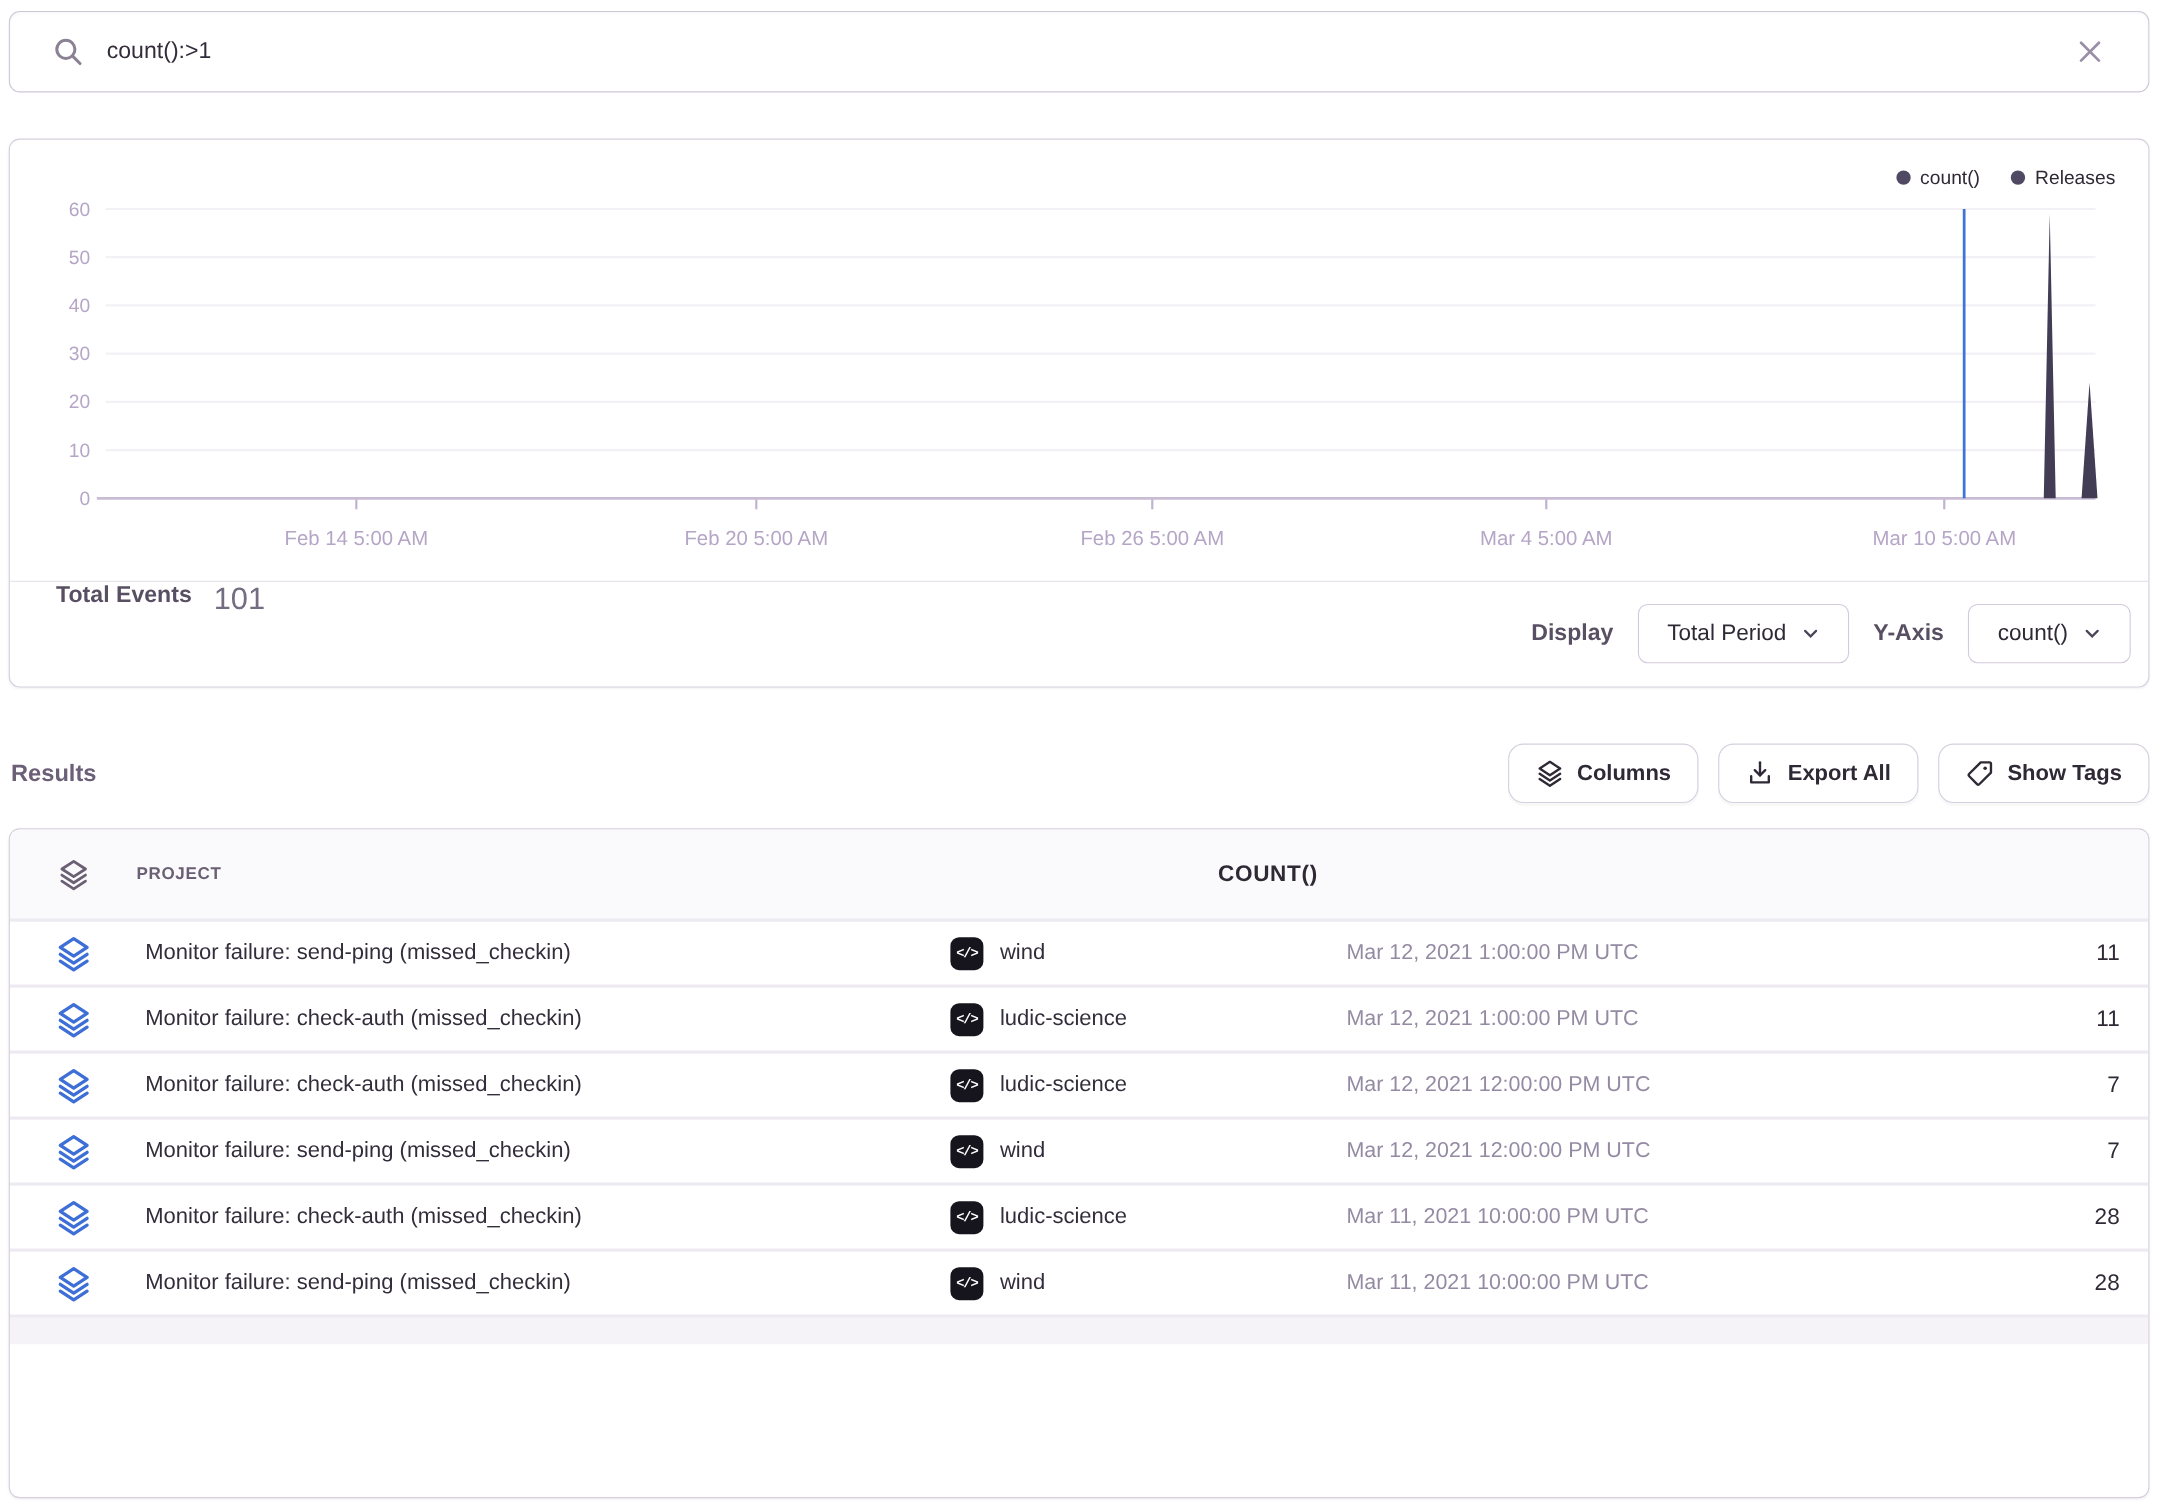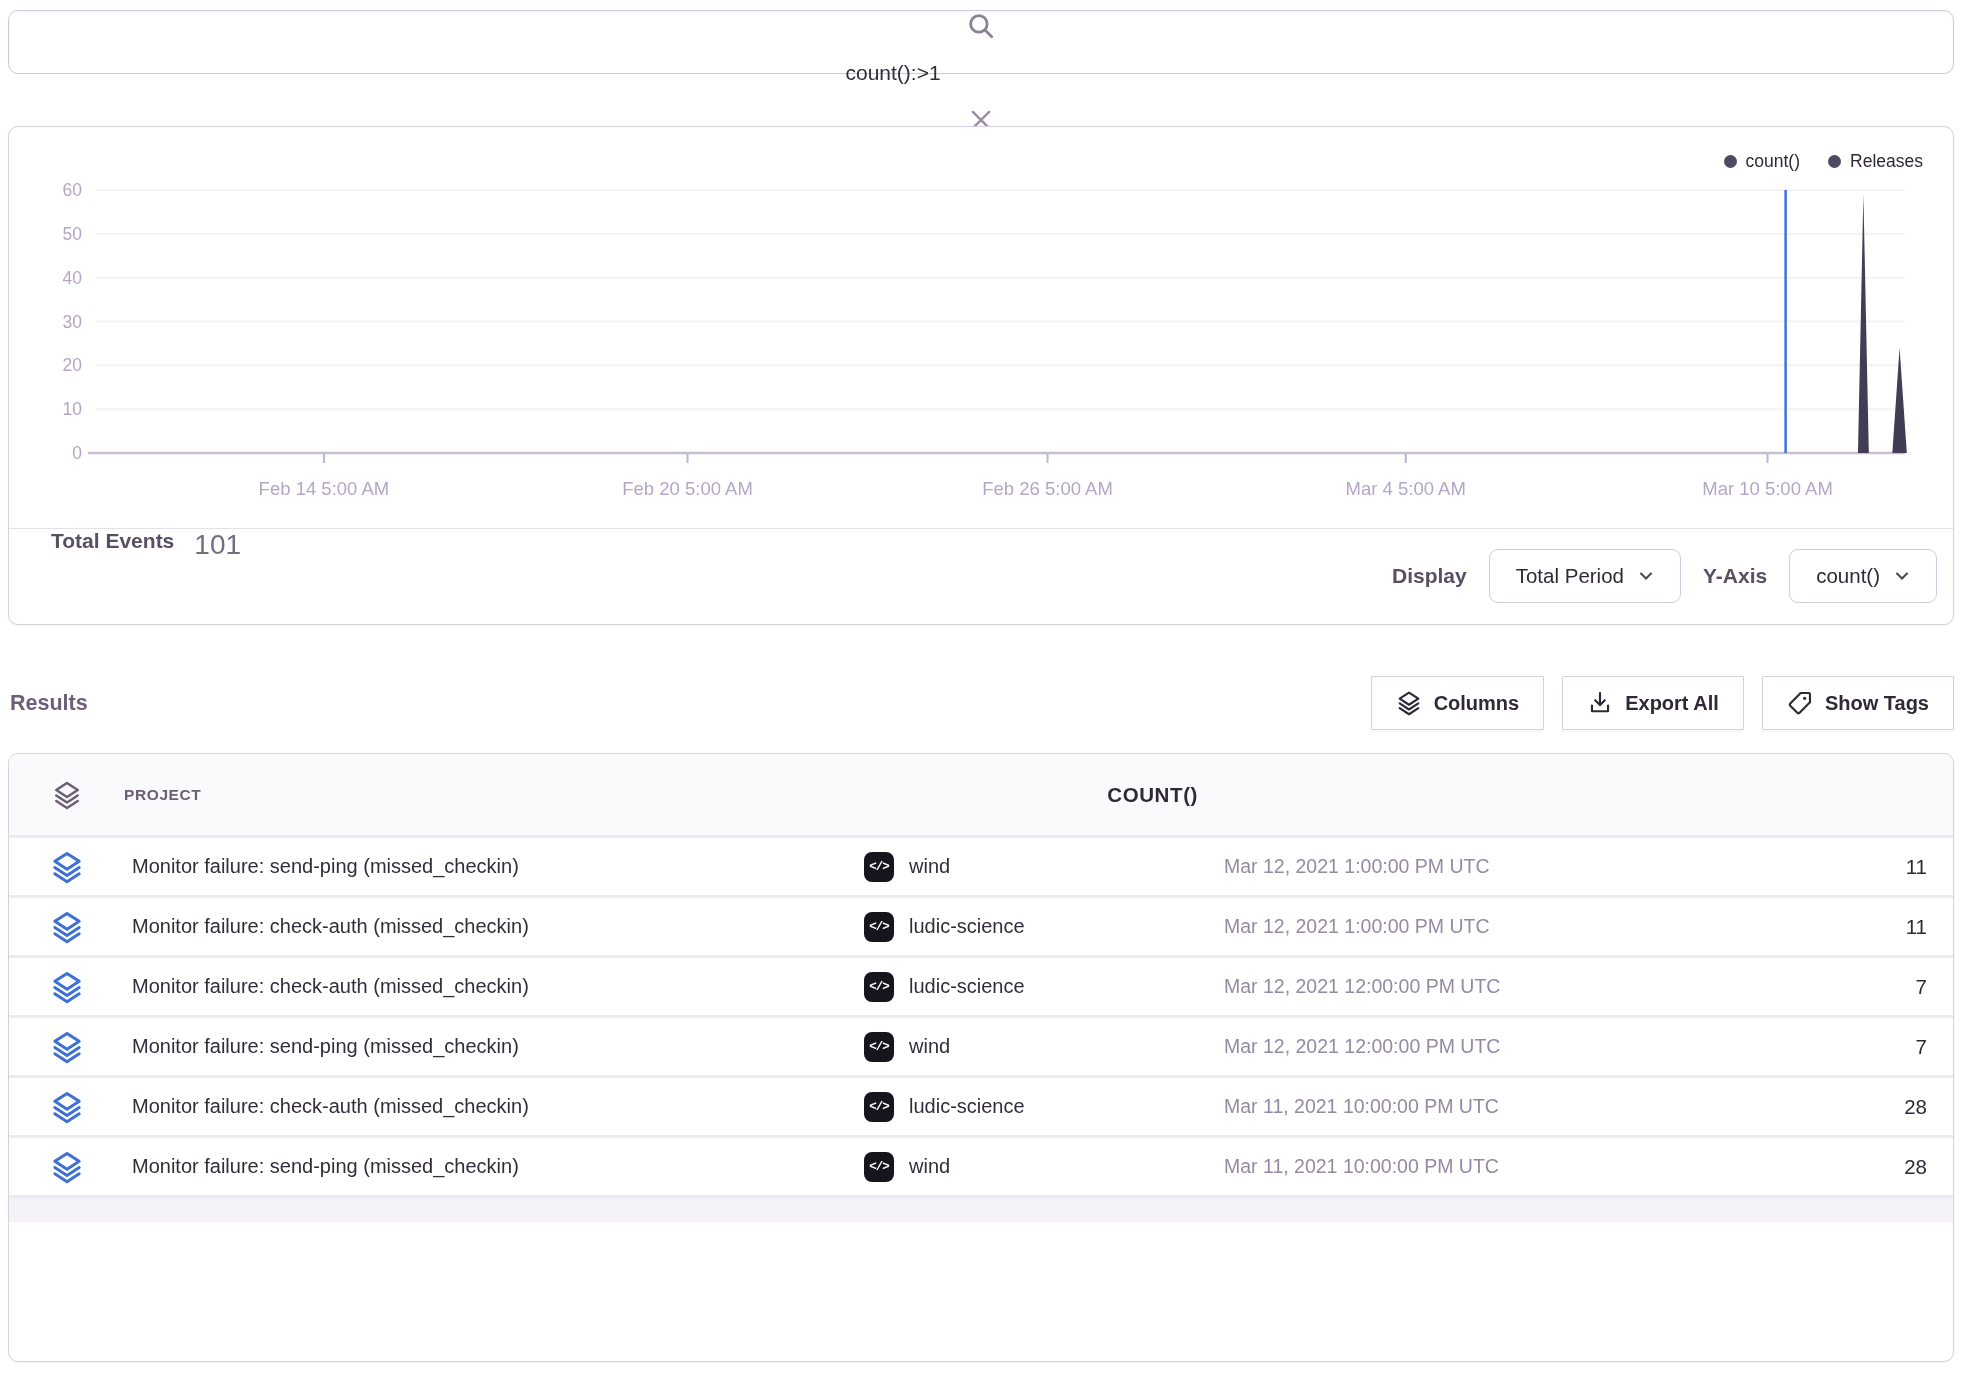--- a/index.html
+++ b/index.html
@@ -1,23 +1,23 @@
 <!DOCTYPE html>
 <html><head>
 <meta charset="utf-8">
 <style>
   * { box-sizing: border-box; margin: 0; padding: 0; }
   html,body { width: 1962px; height: 1374px; background:#fff; overflow:hidden;
     font-family: "Liberation Sans", sans-serif; color:#332d3b; }
   .panel { position:absolute; background:#fff; border:1.5px solid #d6cfdd; border-radius:10px; }
 
   
-  #search-bar { left:8px; top:10px; width:1946px; height:64px; border-color:#cfc8d8;
-    display:flex; align-items:center; gap:20px; padding:0 26px;
-    box-shadow: inset 0 1px 3px rgba(40,30,55,.04); flex-direction: column; }
+  #search-bar { left:8px; top:10px; width:1946px; height:74px; border-color:#cfc8d8;
+    display:flex; align-items:center; gap:20px; padding:0 38px;
+    box-shadow: inset 0 1px 3px rgba(40,30,55,.04); }
   #search-input { flex:1; border:none; outline:none; background:transparent;
     font-family:inherit; font-size:21px; color:#332d3b; }
   .icon-btn { background:none; border:none; cursor:pointer; display:flex; align-items:center; }
 
   
   #chart-panel { left:8px; top:126px; width:1946px; height:499px;
     box-shadow:0 1px 2px rgba(43,34,51,.05); }
   #chart-legend { position:absolute; top:24px; right:30px; display:flex; gap:28px;
     align-items:center; z-index:2; }
   .legend-item { display:flex; align-items:center; gap:9px; font-size:17.5px; color:#2f2936; cursor:pointer; }
@@ -32,21 +32,21 @@
   .footer-label { font-size:21px; font-weight:bold; color:#584f63; }
   .dropdown { height:54px; border:1.5px solid #d3cbdb; border-radius:9px; background:#fff;
     display:flex; align-items:center; gap:14px; padding:0 26px; font-size:20.5px;
     color:#2f2936; cursor:pointer; font-family:inherit; }
 
   
   #results-row { position:absolute; left:10px; top:676px; width:1944px; height:54px;
     display:flex; align-items:center; }
   #results-title { font-size:21.5px; font-weight:bold; color:#6c5f78; }
   #results-buttons { margin-left:auto; display:flex; gap:18px; }
-  .btn { height:54px; border:1.5px solid #d6cfdd; border-radius:1px; background:#fff;
+  .btn { height:54px; border:1.5px solid #d6cfdd; border-radius:14px; background:#fff;
     display:flex; align-items:center; gap:12px; padding:0 24px; font-size:20px;
     font-weight:bold; color:#2f2936; cursor:pointer; font-family:inherit;
     box-shadow:0 2px 1px rgba(45,20,70,.03); }
 
   
   #table-panel { left:8px; top:753px; width:1946px; height:609px; overflow:hidden;
     box-shadow:0 1px 2px rgba(43,34,51,.05); }
   .t-grid { display:grid; grid-template-columns:115px 740px 360px 510px 1fr; align-items:center; }
   #table-header { height:84px; background:#faf9fb; border-bottom:3px solid #edeaf1; }
   .th { font-size:15.5px; font-weight:bold; color:#6a5f73; letter-spacing:.6px; cursor:pointer;

